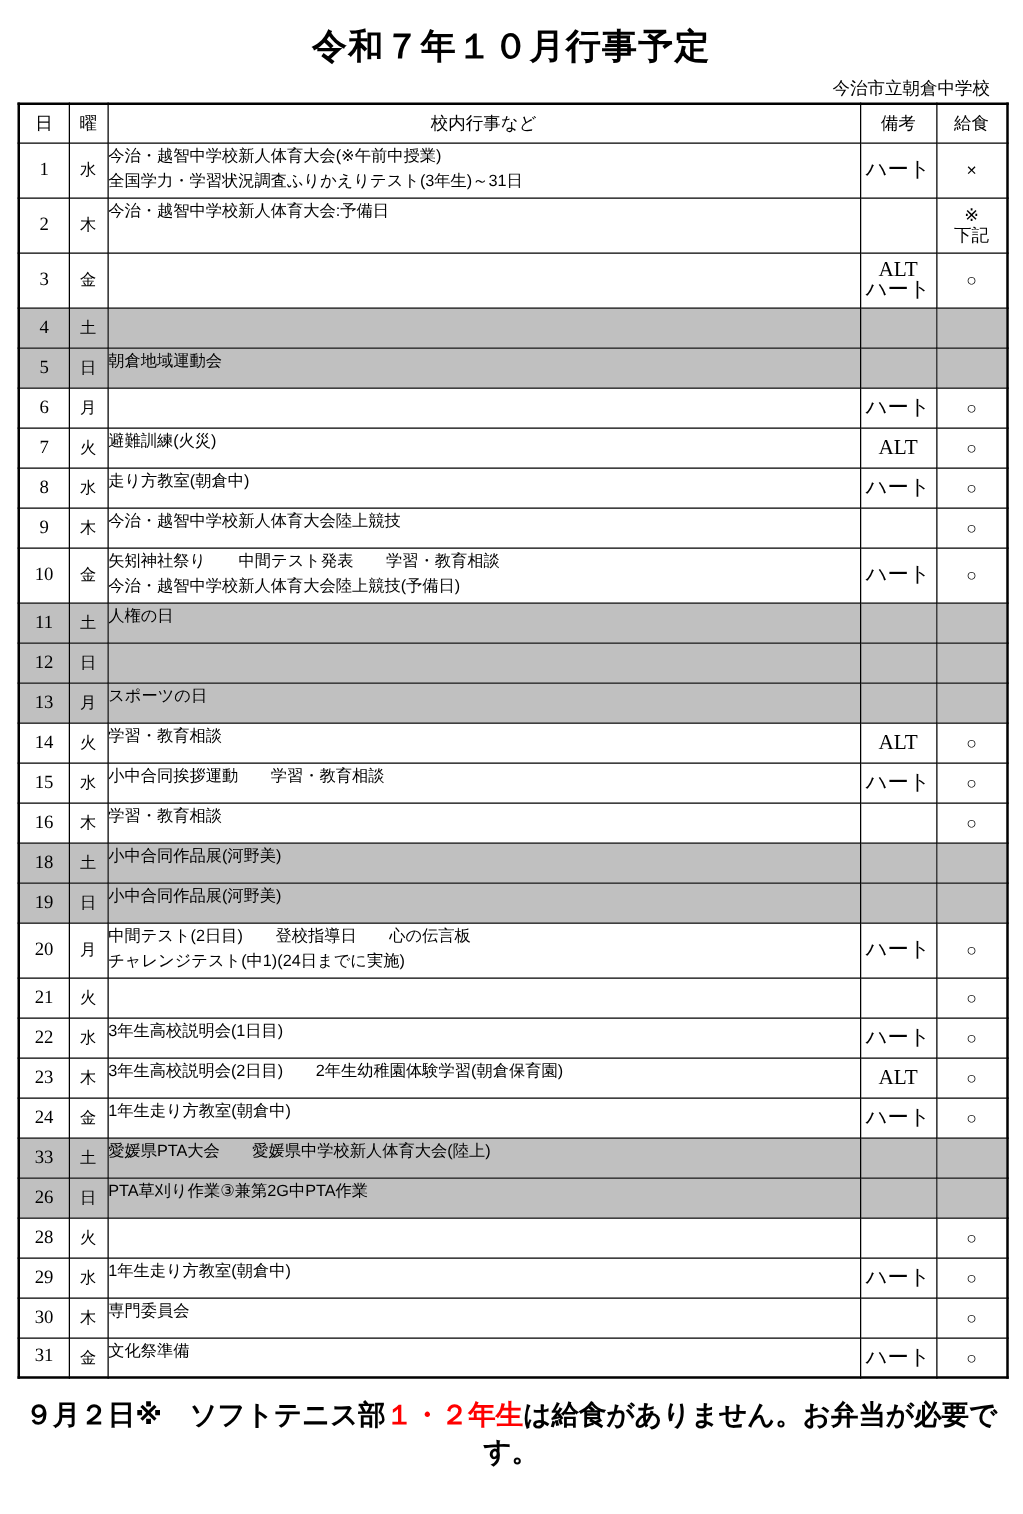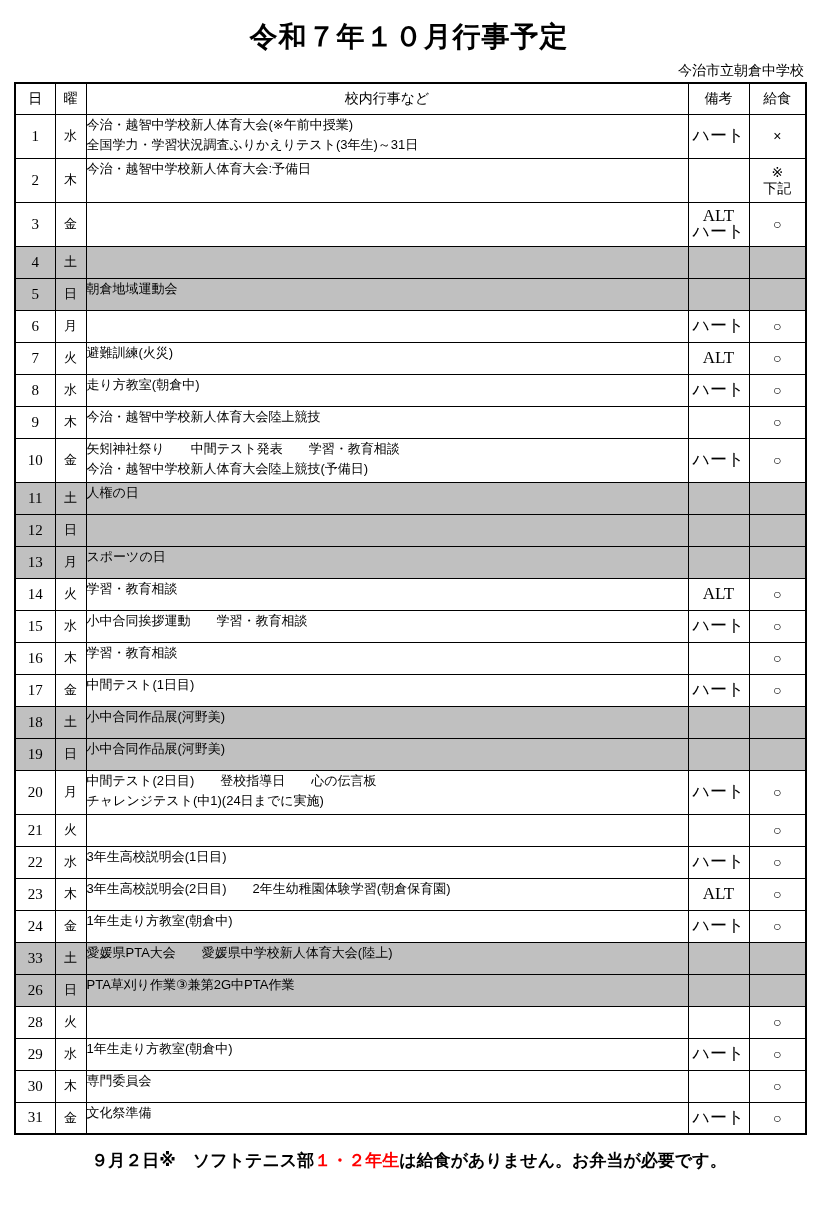--- a/index.html
+++ b/index.html
@@ -11,21 +11,21 @@
   .page { padding-top: 18px; }
   .title {
     text-align: center;
     font-size: 28px;
     font-weight: bold;
     letter-spacing: 1px;
   }
   .school {
     text-align: right;
     font-size: 14px;
-    padding-right: 14px;
+    padding-right: 26px;
     margin-top: 6px;
     margin-bottom: 2px;
   }
   table.sched {
     border-collapse: collapse;
     table-layout: fixed;
     margin-left: 14px;
     width: 791px;
     border: 2px solid #000;
   }
@@ -62,21 +62,21 @@
     text-align: center; vertical-align: middle;
     font-family: "Liberation Serif", "DejaVu Serif", serif;
     font-size: 17px; line-height: 16px;
   }
   .c-lunch {
     text-align: center; vertical-align: middle;
     font-size: 14px; line-height: 16px;
   }
   .footer {
     text-align: center;
-    font-size: 17px;
+    font-size: 22px;
     font-weight: bold;
     margin-top: 14px;
   }
   .footer .red { color: var(--highlight-red, #ff0000); }
 </style>
 </head>
 <body>
 
 <div class="page">
 
@@ -273,33 +273,20 @@
           <td class="c-day">16</td>
           <td class="c-week">木</td>
           <td class="c-events">
             <div>学習・教育相談</div>
           </td>
           <td class="c-remarks"></td>
           <td class="c-lunch">
             <div>○</div>
           </td>
         </tr>
-        <tr class="">
-          <td class="c-day">17</td>
-          <td class="c-week">金</td>
-          <td class="c-events">
-            <div>中間テスト(1日目)</div>
-          </td>
-          <td class="c-remarks">
-            <div>ハート</div>
-          </td>
-          <td class="c-lunch">
-            <div>○</div>
-          </td>
-        </tr>
         <tr class="gray">
           <td class="c-day">18</td>
           <td class="c-week">土</td>
           <td class="c-events">
             <div>小中合同作品展(河野美)</div>
           </td>
           <td class="c-remarks"></td>
           <td class="c-lunch"></td>
         </tr>
         <tr class="gray">

